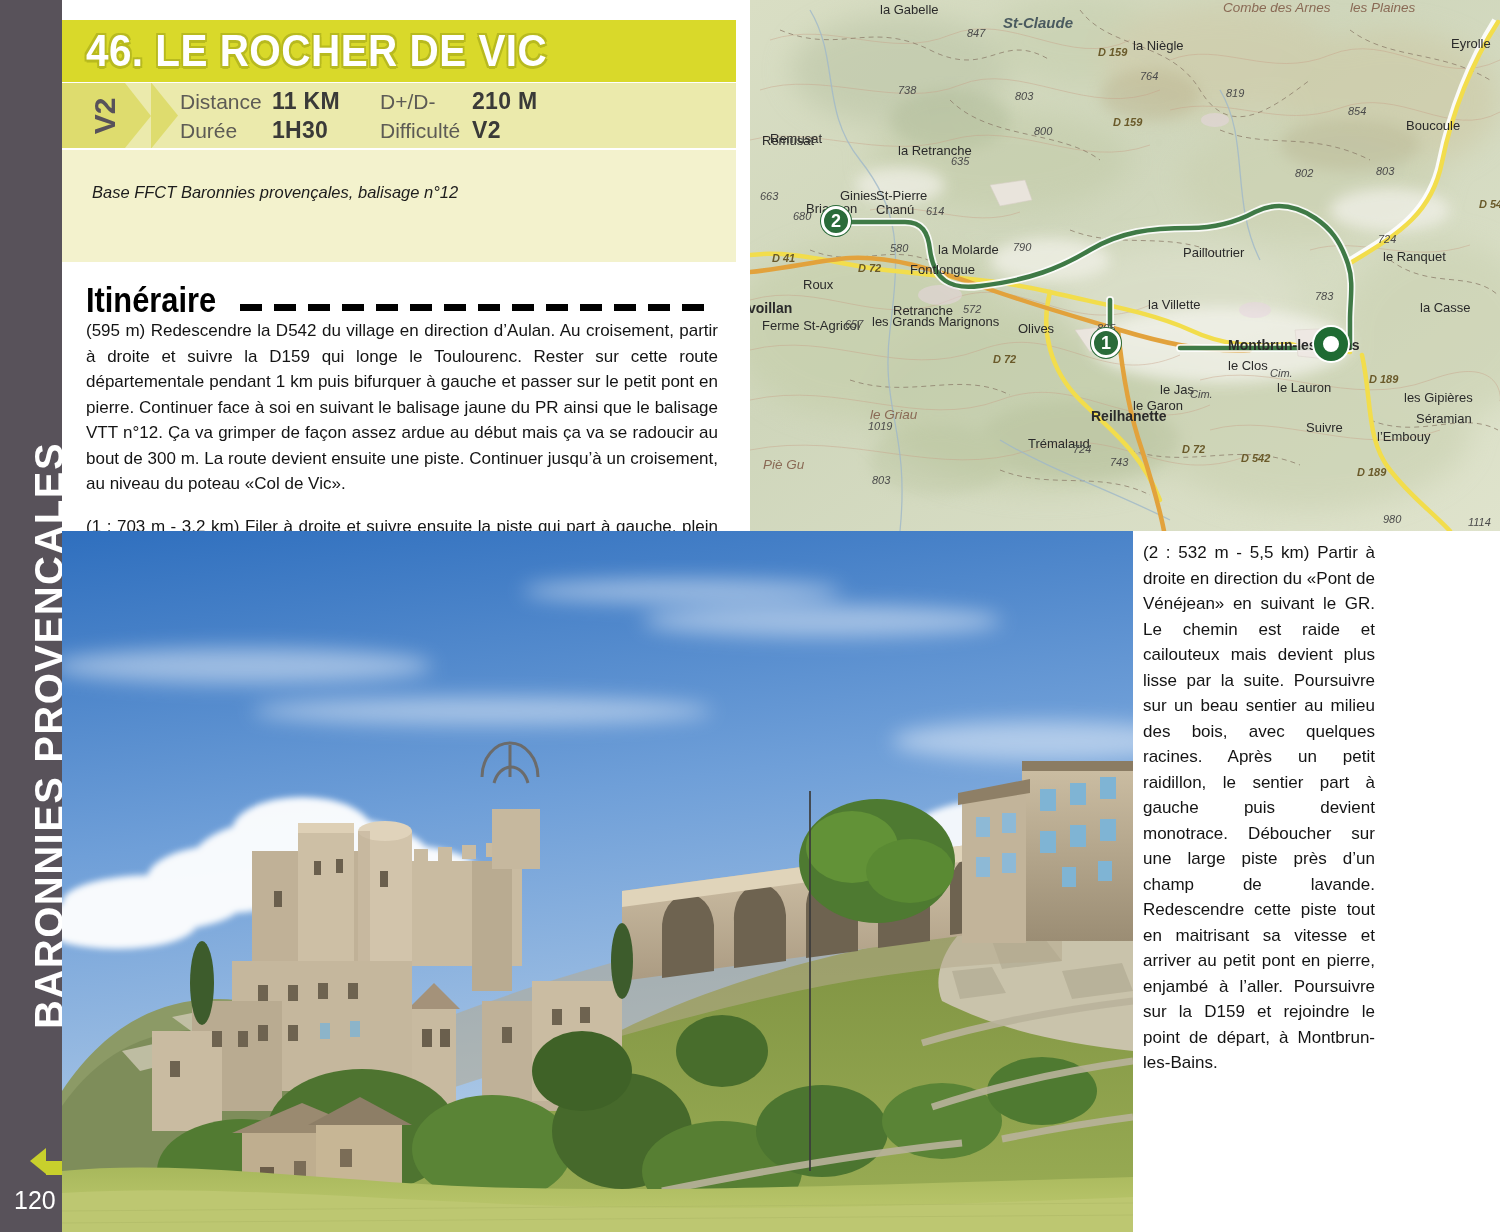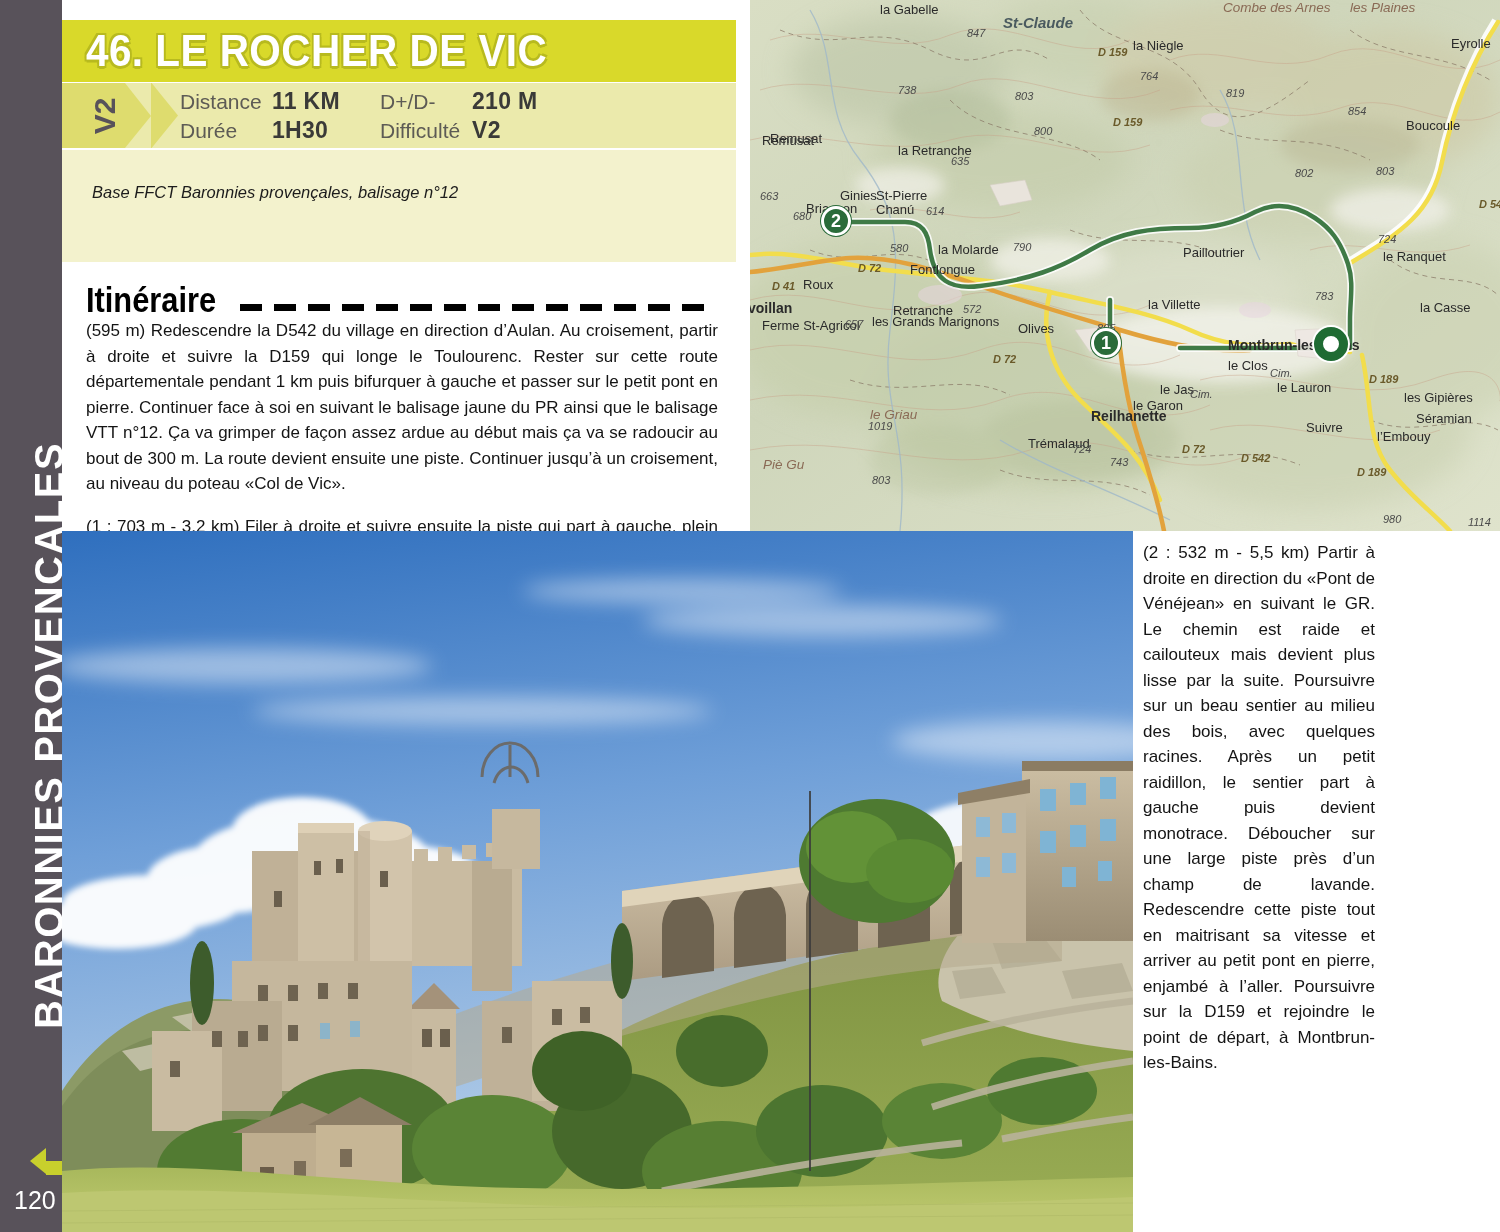--- a/index.html
+++ b/index.html
@@ -424,21 +424,21 @@
       <div class="mlabel elev" style="left: 43px; top: 210px;">680</div>
       <div class="mlabel elev" style="left: 628px; top: 233px;">724</div>
       <div class="mlabel road" style="left: 729px; top: 198px;">D 541</div>
       <div class="mlabel elev" style="left: 140px; top: 242px;">580</div>
       <div class="mlabel hamlet" style="left: 188px; top: 242px;">la Molarde</div>
       <div class="mlabel elev" style="left: 263px; top: 241px;">790</div>
       <div class="mlabel hamlet" style="left: 433px; top: 245px;">Pailloutrier</div>
       <div class="mlabel hamlet" style="left: 633px; top: 249px;">le Ranquet</div>
       <div class="mlabel hamlet" style="left: 12px; top: 133px;">Remusat</div>
       <div class="mlabel hamlet" style="left: 160px; top: 262px;">Fontlongue</div>
-      <div class="mlabel road" style="left: 22px; top: 280px;">D 41</div>
+      <div class="mlabel road" style="left: 22px; top: 252px;">D 41</div>
       <div class="mlabel hamlet" style="left: 53px; top: 277px;">Roux</div>
       <div class="mlabel road" style="left: 108px; top: 262px;">D 72</div>
       <div class="mlabel hamlet" style="left: 398px; top: 297px;">la Villette</div>
       <div class="mlabel elev" style="left: 565px; top: 290px;">783</div>
       <div class="mlabel hamlet" style="left: 670px; top: 300px;">la Casse</div>
       <div class="mlabel town" style="left: -2px; top: 300px;">voillan</div>
       <div class="mlabel hamlet" style="left: 143px; top: 303px;">Retranche</div>
       <div class="mlabel elev" style="left: 213px; top: 303px;">572</div>
       <div class="mlabel hamlet" style="left: 122px; top: 314px;">les Grands Marignons</div>
       <div class="mlabel hamlet" style="left: 12px; top: 318px;">Ferme St-Agricol</div>

